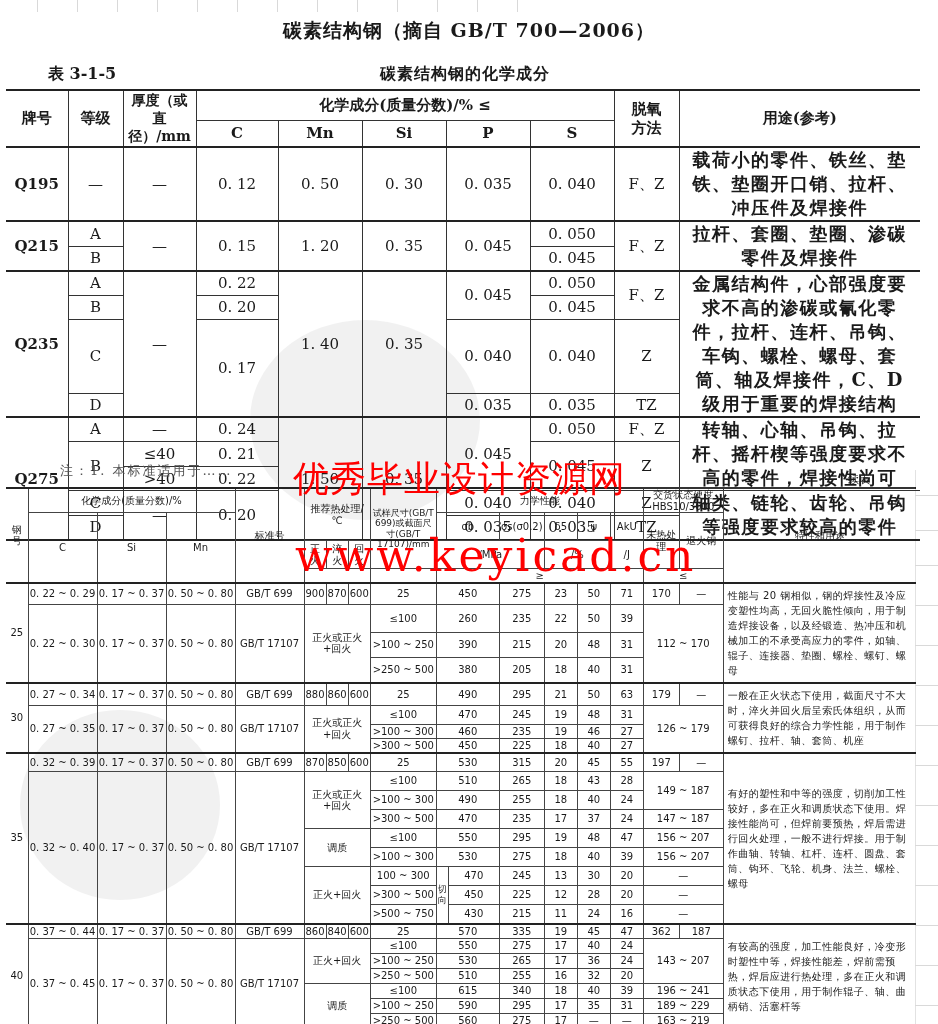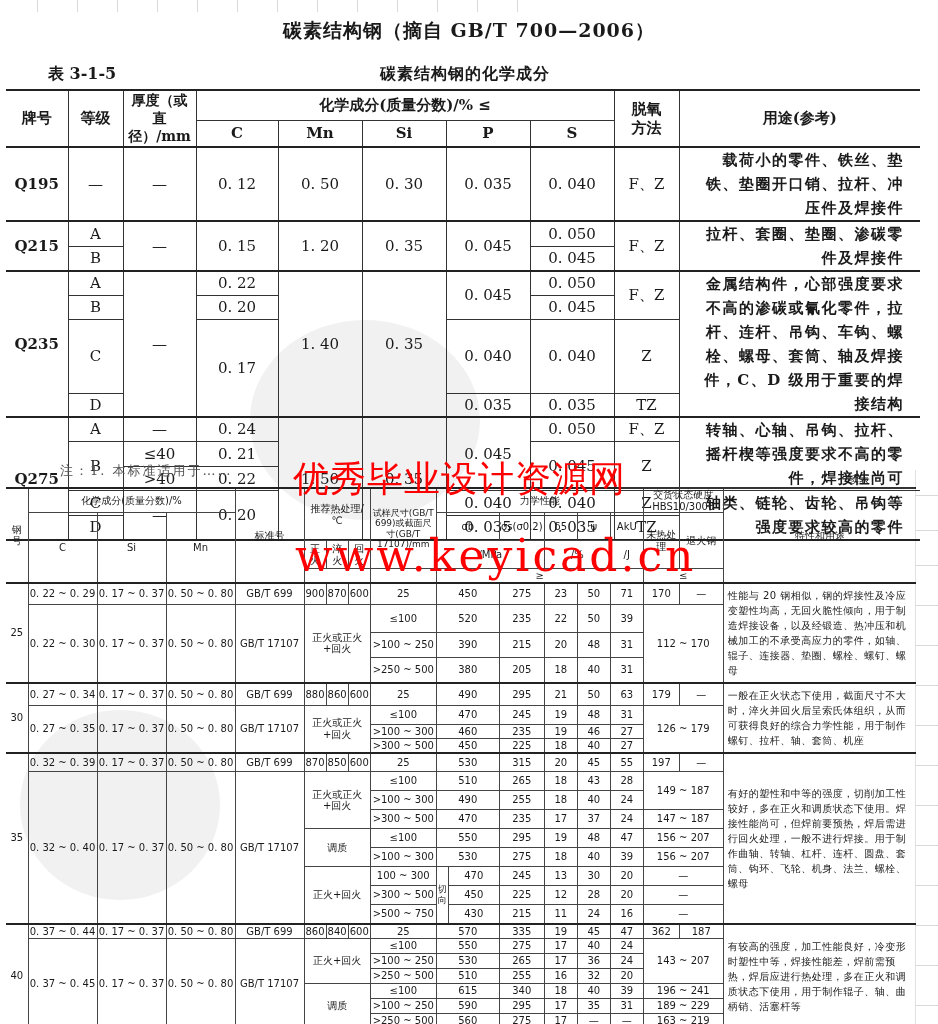--- a/index.html
+++ b/index.html
@@ -14,21 +14,21 @@
   #main-title { position:absolute; left:0; width:938px; top:18px; text-align:center; font-size:19px; font-weight:bold; letter-spacing:1px; }
   #table-no { position:absolute; left:48px; top:64px; font-size:16px; font-weight:bold; }
   #table-title { position:absolute; left:380px; top:64px; font-size:16px; font-weight:bold; letter-spacing:1px; }
 
   table { border-collapse:collapse; position:absolute; }
   #t1 { left:6px; top:89px; width:914px; border-top:2px solid #222; border-bottom:2px solid #222; font-size:15px; }
   #t1 td, #t1 th { border:1px solid #333; text-align:center; padding:0 2px; font-weight:normal; }
   #t1 tr > *:first-child { border-left:none; }
   #t1 tr > *:last-child { border-right:none; }
   #t1 th { font-weight:bold; font-size:15px; }
-  #t1 .use { text-align:right; font-size:15px; font-weight:bold; line-height:24px; padding:0 16px; letter-spacing:1.5px; }
+  #t1 .use { text-align:center; font-size:18px; font-weight:bold; line-height:24px; padding:0 4px; letter-spacing:1.5px; }
   #t1 .grade { font-weight:bold; }
 
   #note { position:absolute; left:60px; top:462px; font-size:13px; color:#555; letter-spacing:2px; }
   #cont-label { position:absolute; left:848px; top:472px; font-size:11px; }
   #cont-line { position:absolute; left:620px; top:487px; width:295px; height:2px; background:#333; }
 
   #t2 { left:6px; top:487px; width:910px; border-top:2px solid #222; border-bottom:2px solid #222; font-size:10px; font-family:"DejaVu Sans","Liberation Sans",sans-serif; }
   #t2 td, #t2 th { border:1px solid #444; text-align:center; padding:0 1px; font-weight:normal; line-height:1.15; }
   #t2 tr > *:first-child { border-left:none; }
   #t2 tr > *:last-child { border-right:none; }
@@ -296,21 +296,21 @@
     <td>—</td>
     <td rowspan="4" class="desc">性能与 20 钢相似，钢的焊接性及冷应变塑性均高，无回火脆性倾向，用于制造焊接设备，以及经锻造、热冲压和机械加工的不承受高应力的零件，如轴、辊子、连接器、垫圈、螺栓、螺钉、螺母</td>
   </tr>
   <tr style="height:25px">
     <td rowspan="3">0. 22 ~ 0. 30</td>
     <td rowspan="3">0. 17 ~ 0. 37</td>
     <td rowspan="3">0. 50 ~ 0. 80</td>
     <td rowspan="3">GB/T 17107</td>
     <td rowspan="3" colspan="3">正火或正火+回火</td>
     <td>≤100</td>
-    <td colspan="2">520</td>
+    <td colspan="2">260</td>
     <td>235</td>
     <td>22</td>
     <td>50</td>
     <td>39</td>
     <td rowspan="3" colspan="2">112 ~ 170</td>
   </tr>
   <tr style="height:25px">
     <td>&gt;100 ~ 250</td>
     <td colspan="2">390</td>
     <td>215</td>

